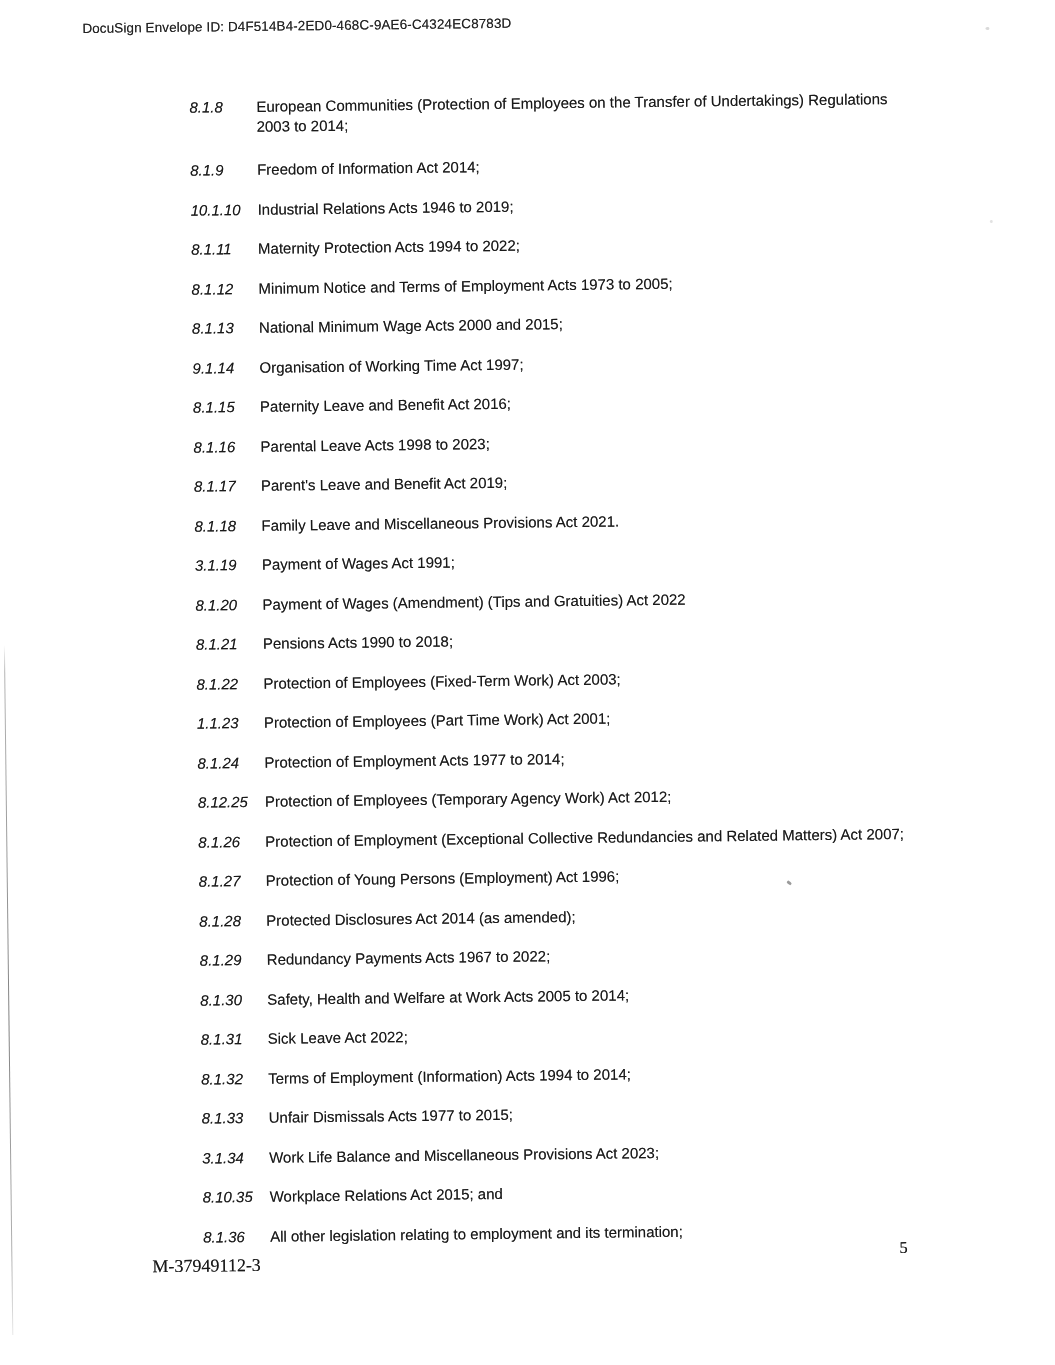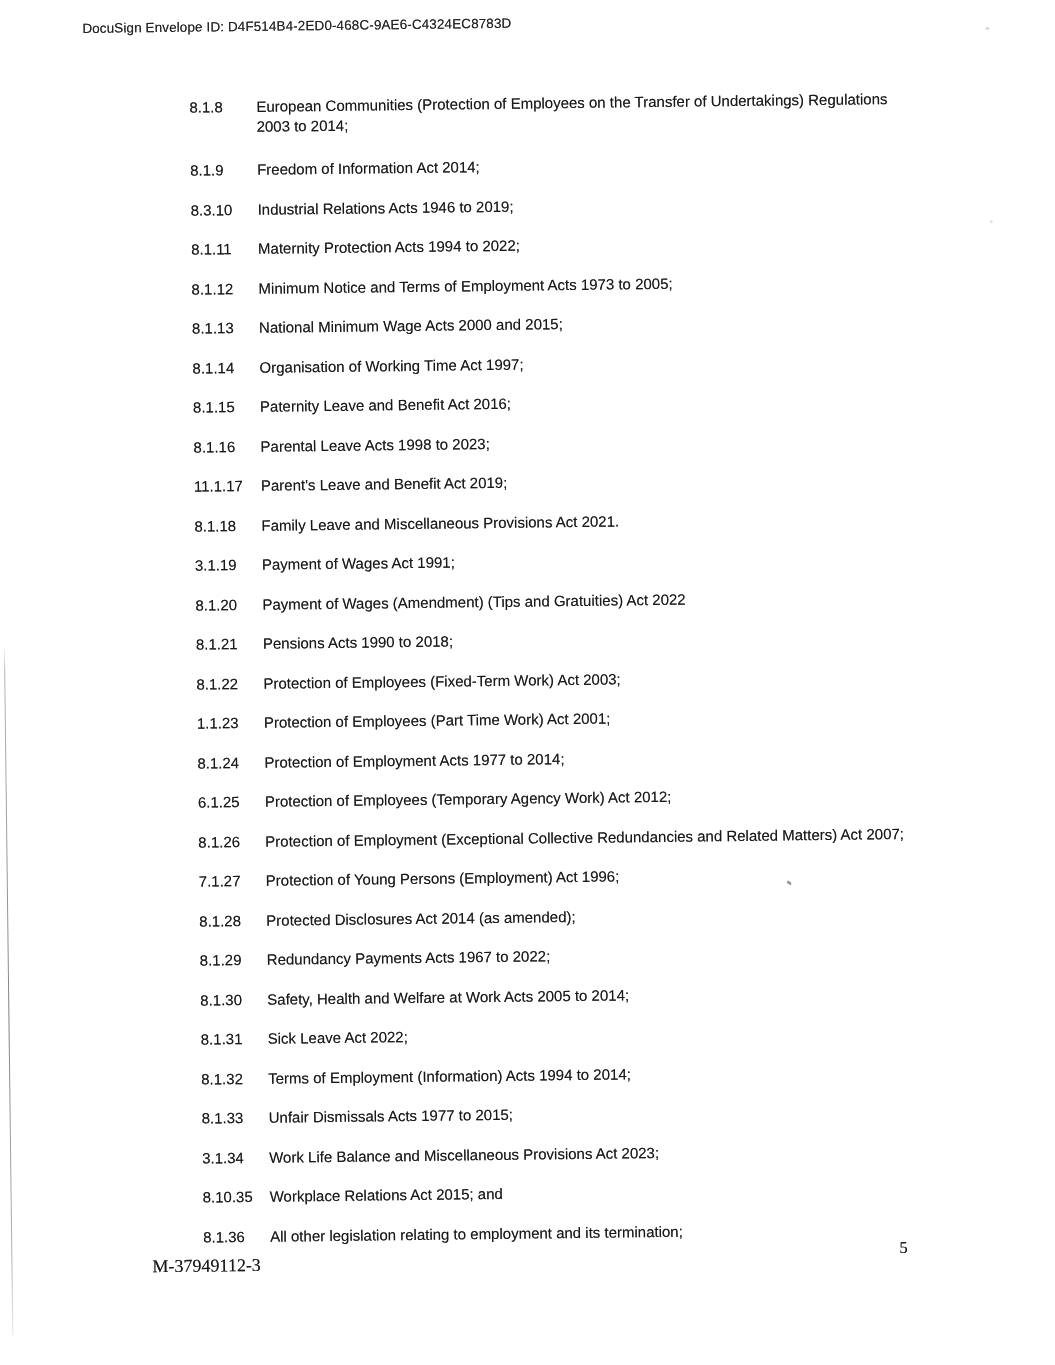--- a/index.html
+++ b/index.html
@@ -46,20 +46,21 @@
     display: flex;
     font-size: 15px;
     line-height: 20px;
     margin-bottom: 19.5px;
   }
   .item:first-child {
     margin-bottom: 23px;
   }
   .item-number {
     flex: 0 0 67px;
+    font-style: italic;
   }
   .item-text {
     white-space: nowrap;
   }
   .item:first-child .item-text {
     white-space: normal;
     width: 650px;
   }
   .footer-ref {
     position: absolute;
@@ -113,56 +114,56 @@
           <span class="item-number">8.1.8</span>
           <span class="item-text">European Communities (Protection of Employees on the Transfer of Undertakings) Regulations 2003 to 2014;</span>
         </div>
 
         <div class="item">
           <span class="item-number">8.1.9</span>
           <span class="item-text">Freedom of Information Act 2014;</span>
         </div>
 
         <div class="item">
-          <span class="item-number">8.3.10</span>
+          <span class="item-number">10.1.10</span>
           <span class="item-text">Industrial Relations Acts 1946 to 2019;</span>
         </div>
 
         <div class="item">
           <span class="item-number">8.1.11</span>
           <span class="item-text">Maternity Protection Acts 1994 to 2022;</span>
         </div>
 
         <div class="item">
           <span class="item-number">8.1.12</span>
           <span class="item-text">Minimum Notice and Terms of Employment Acts 1973 to 2005;</span>
         </div>
 
         <div class="item">
           <span class="item-number">8.1.13</span>
           <span class="item-text">National Minimum Wage Acts 2000 and 2015;</span>
         </div>
 
         <div class="item">
-          <span class="item-number">8.1.14</span>
+          <span class="item-number">9.1.14</span>
           <span class="item-text">Organisation of Working Time Act 1997;</span>
         </div>
 
         <div class="item">
           <span class="item-number">8.1.15</span>
           <span class="item-text">Paternity Leave and Benefit Act 2016;</span>
         </div>
 
         <div class="item">
           <span class="item-number">8.1.16</span>
           <span class="item-text">Parental Leave Acts 1998 to 2023;</span>
         </div>
 
         <div class="item">
-          <span class="item-number">11.1.17</span>
+          <span class="item-number">8.1.17</span>
           <span class="item-text">Parent's Leave and Benefit Act 2019;</span>
         </div>
 
         <div class="item">
           <span class="item-number">8.1.18</span>
           <span class="item-text">Family Leave and Miscellaneous Provisions Act 2021.</span>
         </div>
 
         <div class="item">
           <span class="item-number">3.1.19</span>
@@ -188,31 +189,31 @@
           <span class="item-number">1.1.23</span>
           <span class="item-text">Protection of Employees (Part Time Work) Act 2001;</span>
         </div>
 
         <div class="item">
           <span class="item-number">8.1.24</span>
           <span class="item-text">Protection of Employment Acts 1977 to 2014;</span>
         </div>
 
         <div class="item">
-          <span class="item-number">6.1.25</span>
+          <span class="item-number">8.12.25</span>
           <span class="item-text">Protection of Employees (Temporary Agency Work) Act 2012;</span>
         </div>
 
         <div class="item">
           <span class="item-number">8.1.26</span>
           <span class="item-text">Protection of Employment (Exceptional Collective Redundancies and Related Matters) Act 2007;</span>
         </div>
 
         <div class="item">
-          <span class="item-number">7.1.27</span>
+          <span class="item-number">8.1.27</span>
           <span class="item-text">Protection of Young Persons (Employment) Act 1996;</span>
         </div>
 
         <div class="item">
           <span class="item-number">8.1.28</span>
           <span class="item-text">Protected Disclosures Act 2014 (as amended);</span>
         </div>
 
         <div class="item">
           <span class="item-number">8.1.29</span>

